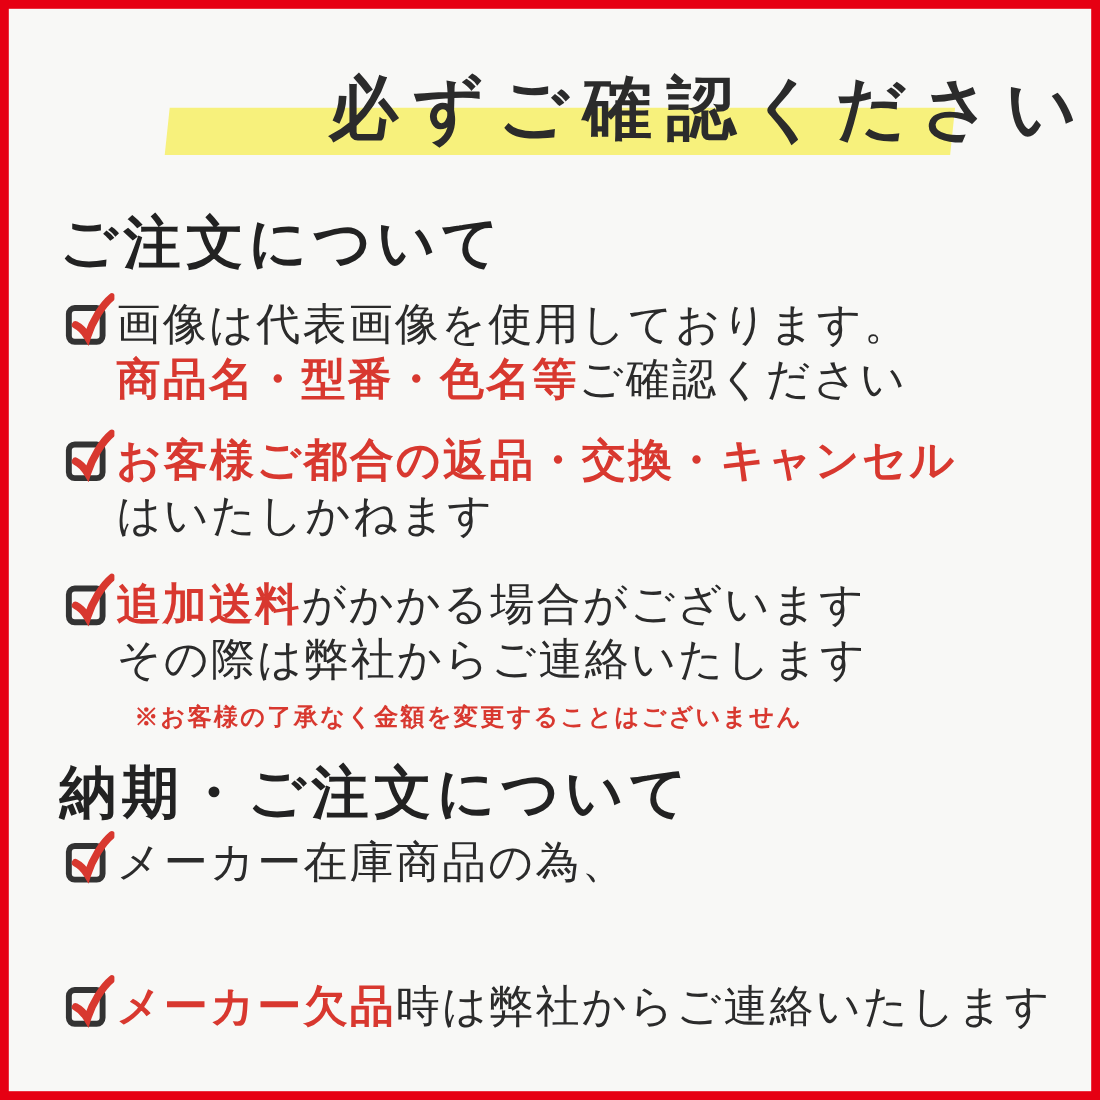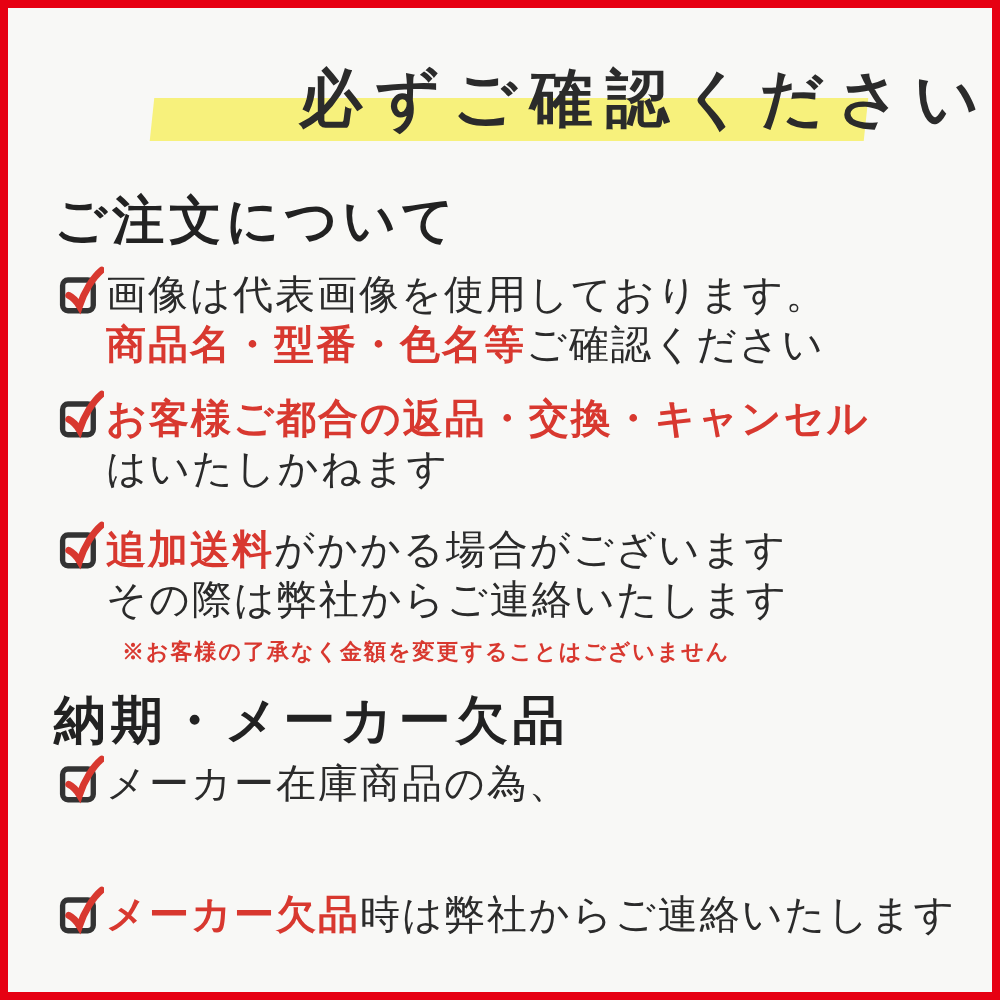--- a/index.html
+++ b/index.html
@@ -141,21 +141,21 @@
     </span>
     <div class="line">
       <span class="red">追加送料</span><span>がかかる場合がございます</span>
     </div>
     <div class="line">
       <span>その際は弊社からご連絡いたします</span>
     </div>
     <div class="note">※お客様の了承なく金額を変更することはございません</div>
   </div>
 
-  <div class="section-heading heading-stock">納期・メーカー欠品</div>
+  <div class="section-heading heading-stock">納期・ご注文について</div>
 
   <div class="item item4">
     <span class="cbox">
       <svg viewBox="0 0 60 66" width="46" height="52">
         <rect x="6" y="20" width="40" height="40" rx="7" fill="none" stroke="#333333" stroke-width="7"></rect>
         <path d="M14 40 C20 43 25 49 28 54 C34 35 46 16 57 7" fill="none" stroke="#d8382f" stroke-width="9" stroke-linecap="round"></path>
       </svg>
     </span>
     <div class="line">
       <span>メーカー在庫商品の為、</span>

